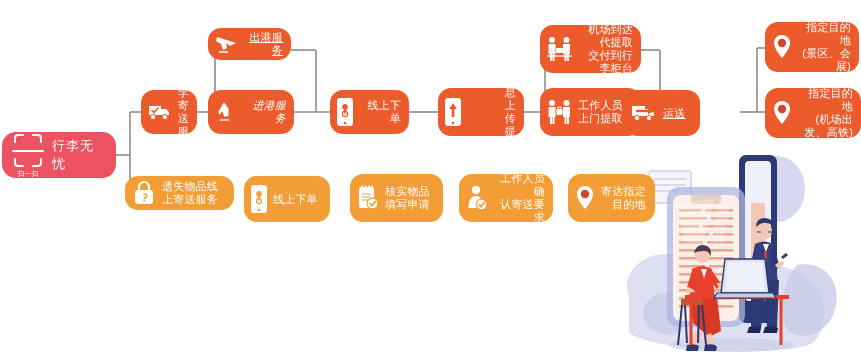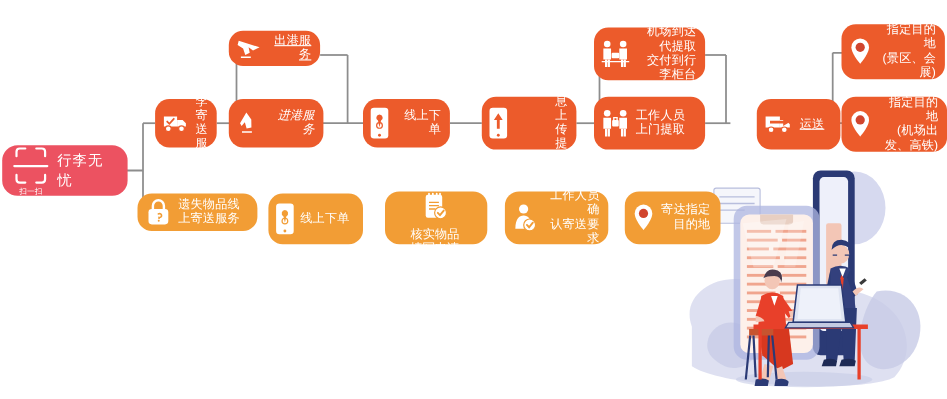--- a/index.html
+++ b/index.html
@@ -216,21 +216,21 @@
         <path d="M17,9 h7 v10 h-7 Z" fill="#fff"></path>
         <path d="M18.5,19 h2 v7 h-2 Z M21,19 h2 v7 h-2 Z" fill="#fff"></path>
         <rect x="10.5" y="11" width="6" height="6" rx="1" fill="#fff"></rect>
         <path d="M12,11 v-2 h3 v2" fill="none" stroke="#fff" stroke-width="1.2"></path>
       </svg>
     </div>
     <div class="lbl">工作人员
 上门提取</div>
   </div>
 
-  <div class="node c-orange" style="left:688px;top:90px;width:76px;height:46px;text-decoration:underline;">
+  <div class="node c-orange" style="left:624px;top:90px;width:76px;height:46px;text-decoration:underline;">
     <div class="ico">
       <svg width="28" height="24" viewBox="0 0 28 24">
         <path d="M2,5 H15 V15 H2 Z" fill="#fff"></path>
         <path d="M15,8 H20 L24,12 V15 H15 Z" fill="#fff"></path>
         <circle cx="7" cy="17" r="2.6" fill="#fff" stroke="#ec5b2b" stroke-width="1"></circle>
         <circle cx="19" cy="17" r="2.6" fill="#fff" stroke="#ec5b2b" stroke-width="1"></circle>
         <path d="M6,10 H20" stroke="#ec5b2b" stroke-width="2.4"></path>
         <path d="M18,6.5 L24,10 L18,13.5 Z" fill="#ec5b2b"></path>
       </svg>
     </div>
@@ -264,21 +264,21 @@
       <svg width="18" height="30" viewBox="0 0 18 30">
         <rect x="1" y="1" width="16" height="28" rx="3" fill="#fff"></rect>
         <circle cx="9" cy="26" r="1.3" fill="#f29d35"></circle>
         <path d="M9,7 a3,3 0 0 1 1.4,5.6 l-1.4,6 l-1.4,-6 A3,3 0 0 1 9,7 Z" fill="#f29d35"></path>
         <circle cx="9" cy="17" r="2.6" fill="none" stroke="#f29d35" stroke-width="1.1"></circle>
       </svg>
     </div>
     <div class="lbl">线上下单</div>
   </div>
 
-  <div class="node c-amber" style="left:325px;top:174px;width:93px;height:48px;flex-direction:column;">
+  <div class="node c-amber" style="left:325px;top:174px;width:93px;height:48px;">
     <div class="ico">
       <svg width="24" height="28" viewBox="0 0 24 28">
         <rect x="3" y="3" width="15" height="21" rx="2" fill="#fff"></rect>
         <path d="M6,2 v4 M9.5,2 v4 M13,2 v4 M16,2 v4" stroke="#fff" stroke-width="1.6" stroke-linecap="round"></path>
         <path d="M6,10 H15 M6,13 H15 M6,16 H12" stroke="#f29d35" stroke-width="1.2"></path>
         <circle cx="16.5" cy="19.5" r="5.4" fill="#fff" stroke="#f29d35" stroke-width="1.1"></circle>
         <path d="M14,19.5 L16,21.6 L19.4,17.4" fill="none" stroke="#f29d35" stroke-width="1.7" stroke-linecap="round"></path>
       </svg>
     </div>
     <div class="lbl">核实物品

